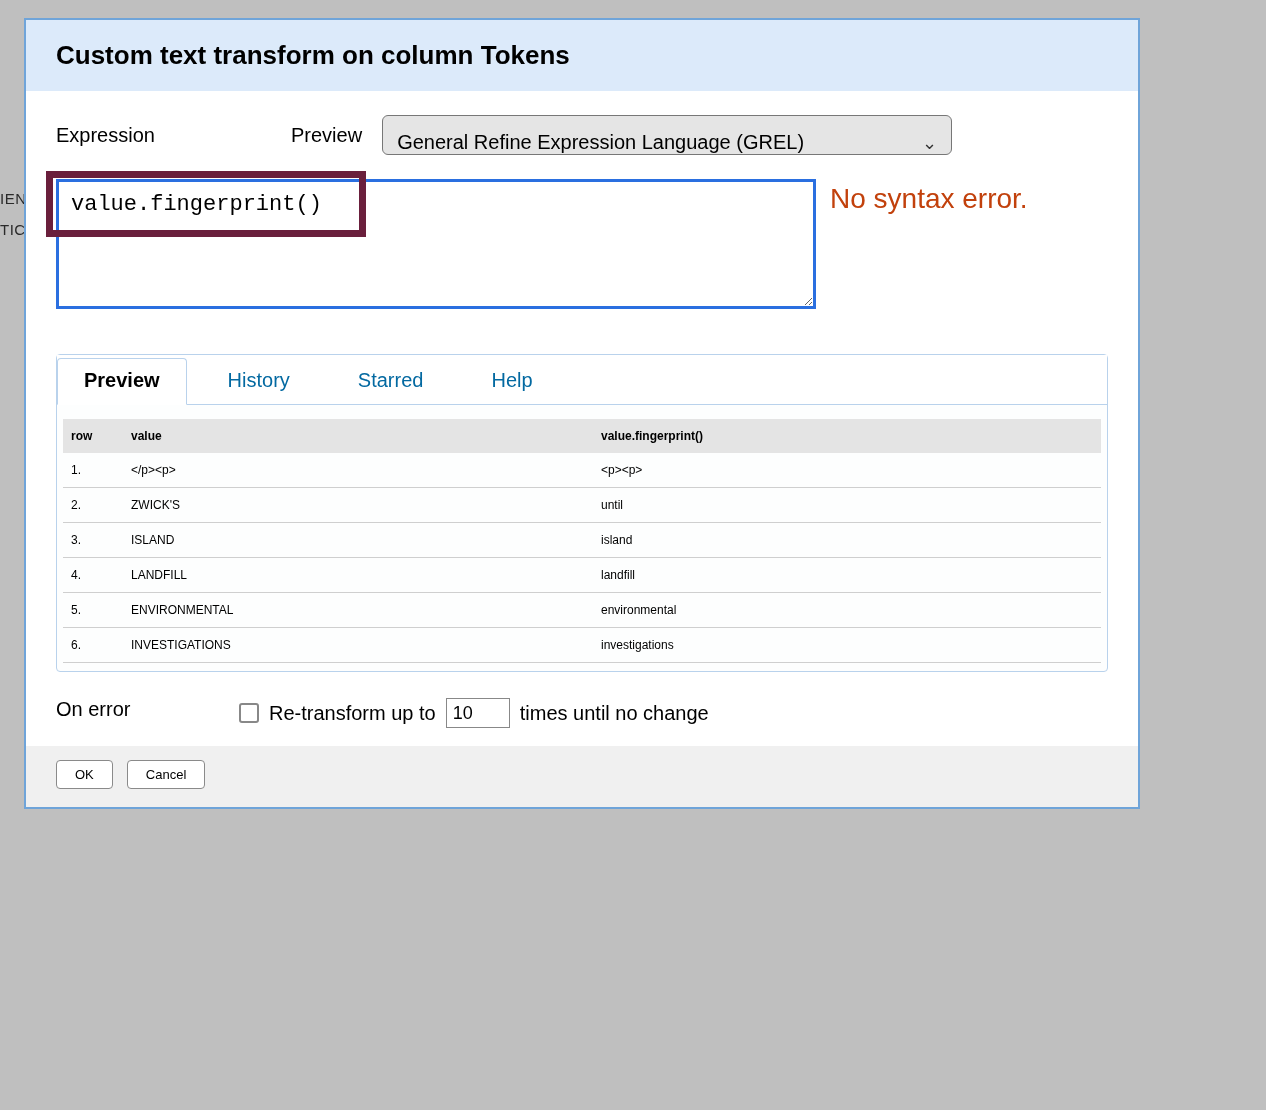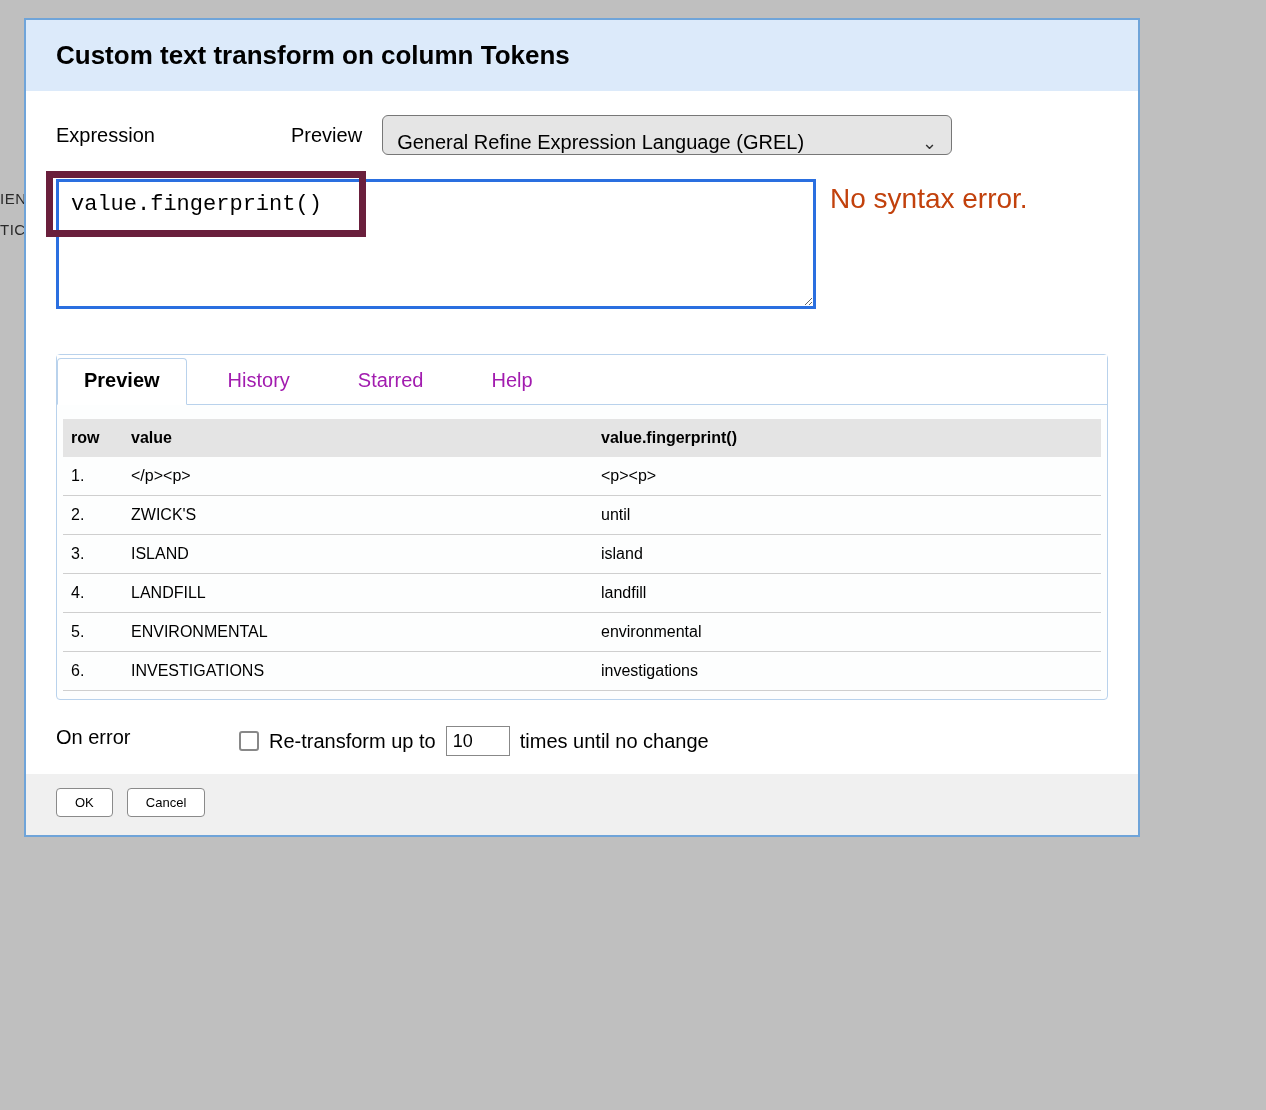--- a/index.html
+++ b/index.html
@@ -112,21 +112,21 @@
   }
   .tab-bar {
     display: flex;
     border-bottom: 1px solid #b9d2ec;
     background: #fff;
     padding-top: 2px;
   }
   .tab {
     padding: 10px 26px 12px;
     font-size: 20px;
-    color: #a21caf;
+    color: #0369a1;
     cursor: pointer;
     margin-right: 14px;
     border: 1px solid transparent;
     border-bottom: none;
     position: relative;
     top: 1px;
   }
   .tab.active {
     font-weight: bold;
     color: #000;
@@ -137,21 +137,21 @@
     border-top-right-radius: 4px;
   }
   .preview-table-wrap {
     padding: 14px 6px 8px 6px;
     max-height: 360px;
     overflow: hidden;
   }
   table.preview {
     width: 100%;
     border-collapse: collapse;
-    font-size: 16px;
+    font-size: 12px;
   }
   table.preview thead th {
     background: #e4e4e4;
     font-weight: bold;
     text-align: left;
     padding: 10px 8px;
   }
   table.preview th:nth-child(1) { width: 60px; }
   table.preview th:nth-child(2) { width: 470px; }
   table.preview tbody td {

